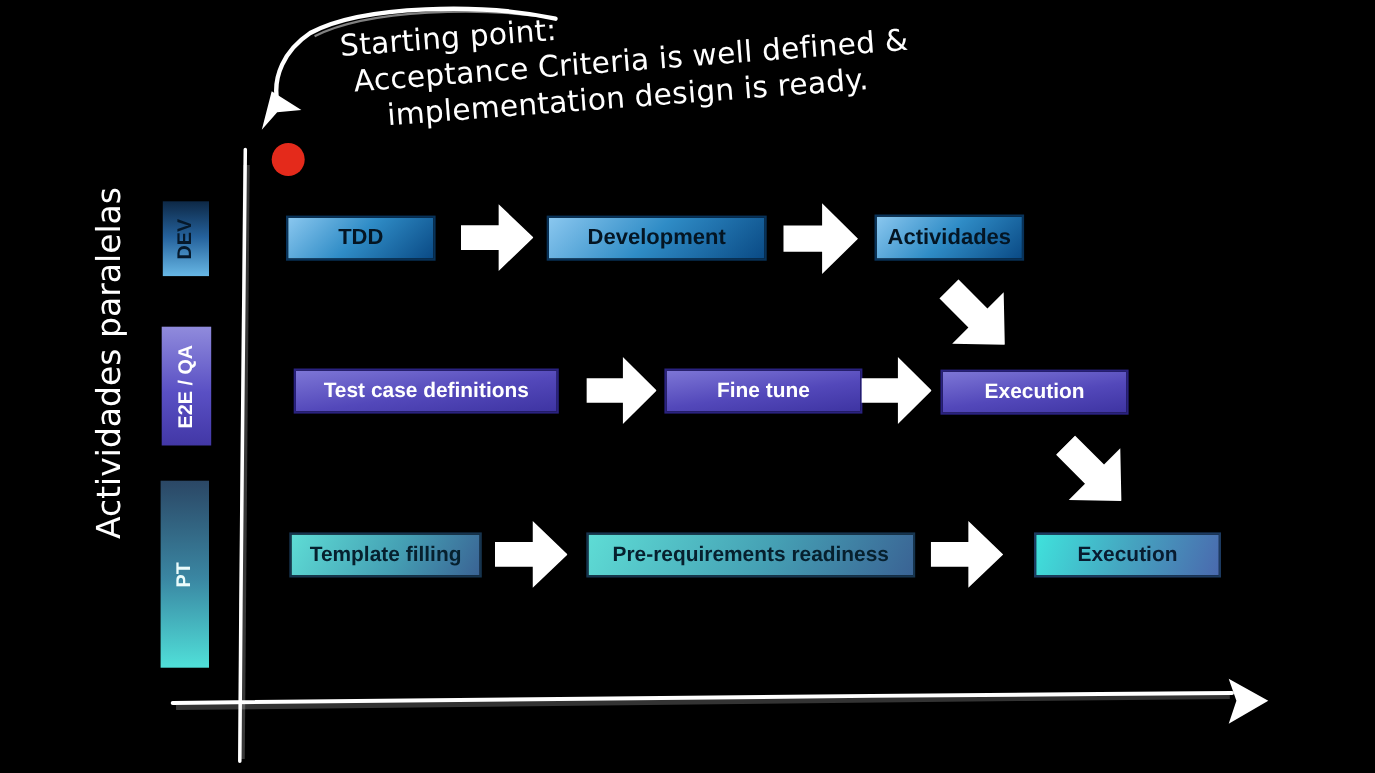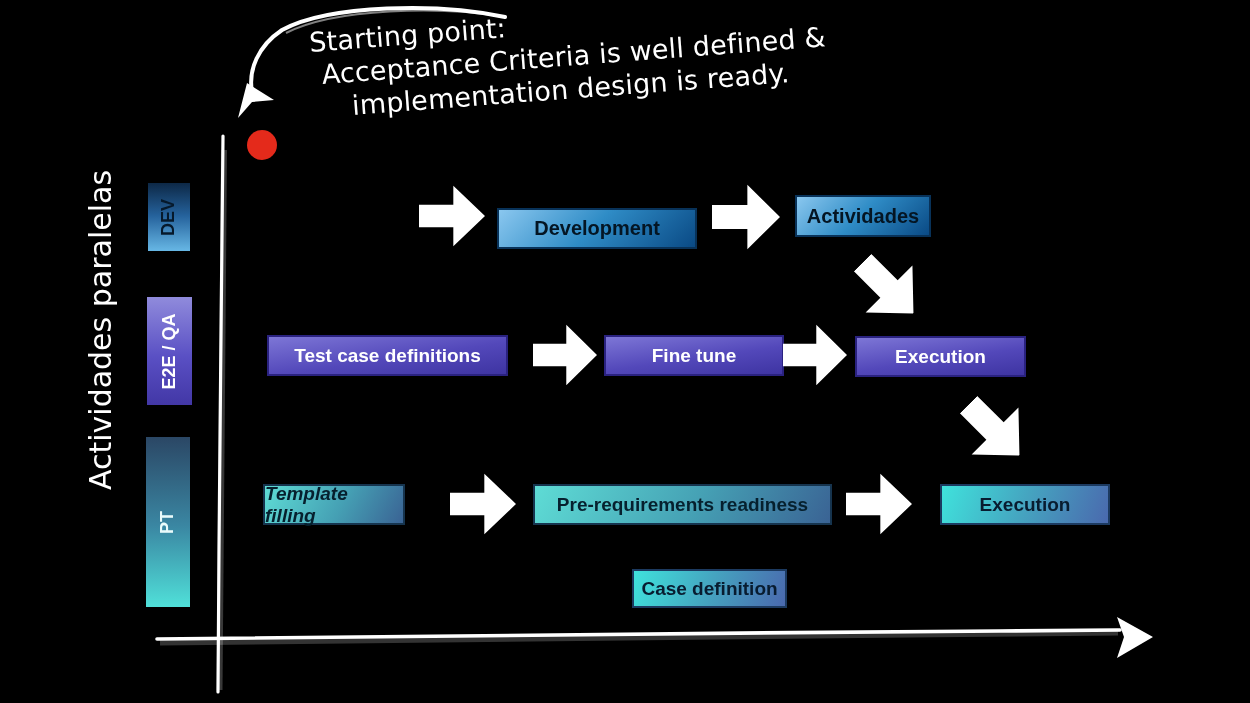--- a/index.html
+++ b/index.html
@@ -123,36 +123,36 @@
   <div class="lane-label dev">
     <span>DEV</span>
   </div>
   <div class="lane-label e2e">
     <span>E2E / QA</span>
   </div>
   <div class="lane-label pt">
     <span>PT</span>
   </div>
 
+  <div class="fbox blue" style="left:260px;top:196px;width:136px;height:41px;">TDD</div>
   <div class="barrow" style="left:419px;top:183px;width:66px;height:66px;"></div>
-  <div class="fbox blue" style="left:497px;top:196px;width:200px;height:41px;margin-top:12px;">Development</div>
+  <div class="fbox blue" style="left:497px;top:196px;width:200px;height:41px;">Development</div>
   <div class="barrow" style="left:712px;top:182px;width:68px;height:70px;"></div>
   <div class="fbox blue" style="left:795px;top:195px;width:136px;height:42px;">Actividades</div>
 
   <div class="barrow diag" style="left:852px;top:252px;width:72px;height:72px;"></div>
 
   <div class="fbox purple" style="left:267px;top:335px;width:241px;height:41px;">Test case definitions</div>
   <div class="barrow" style="left:533px;top:322px;width:64px;height:66px;"></div>
   <div class="fbox purple" style="left:604px;top:335px;width:180px;height:41px;">Fine tune</div>
   <div class="barrow" style="left:783px;top:322px;width:64px;height:66px;"></div>
   <div class="fbox purple" style="left:855px;top:336px;width:171px;height:41px;">Execution</div>
 
   <div class="barrow diag" style="left:958px;top:394px;width:72px;height:72px;"></div>
 
-  <div class="fbox teal" style="left:263px;top:484px;width:142px;height:41px;font-style:italic;">Template filling</div>
+  <div class="fbox teal" style="left:263px;top:484px;width:175px;height:41px;">Template filling</div>
   <div class="barrow" style="left:450px;top:471px;width:66px;height:66px;"></div>
   <div class="fbox teal" style="left:533px;top:484px;width:299px;height:41px;">Pre-requirements readiness</div>
   <div class="barrow" style="left:846px;top:471px;width:66px;height:66px;"></div>
   <div class="fbox teal2" style="left:940px;top:484px;width:170px;height:41px;">Execution</div>
 
-  <div class="fbox teal2" style="left:632px;top:569px;width:155px;height:39px;">Case definition</div>
 
 </div>
 
 </body></html>

